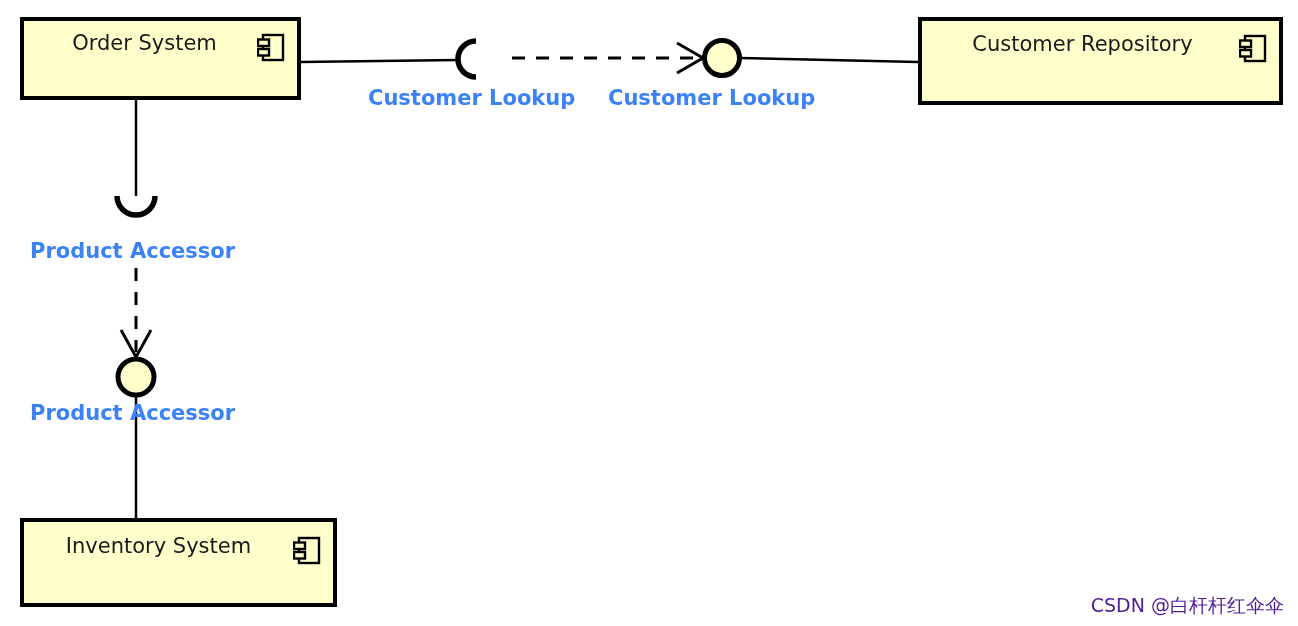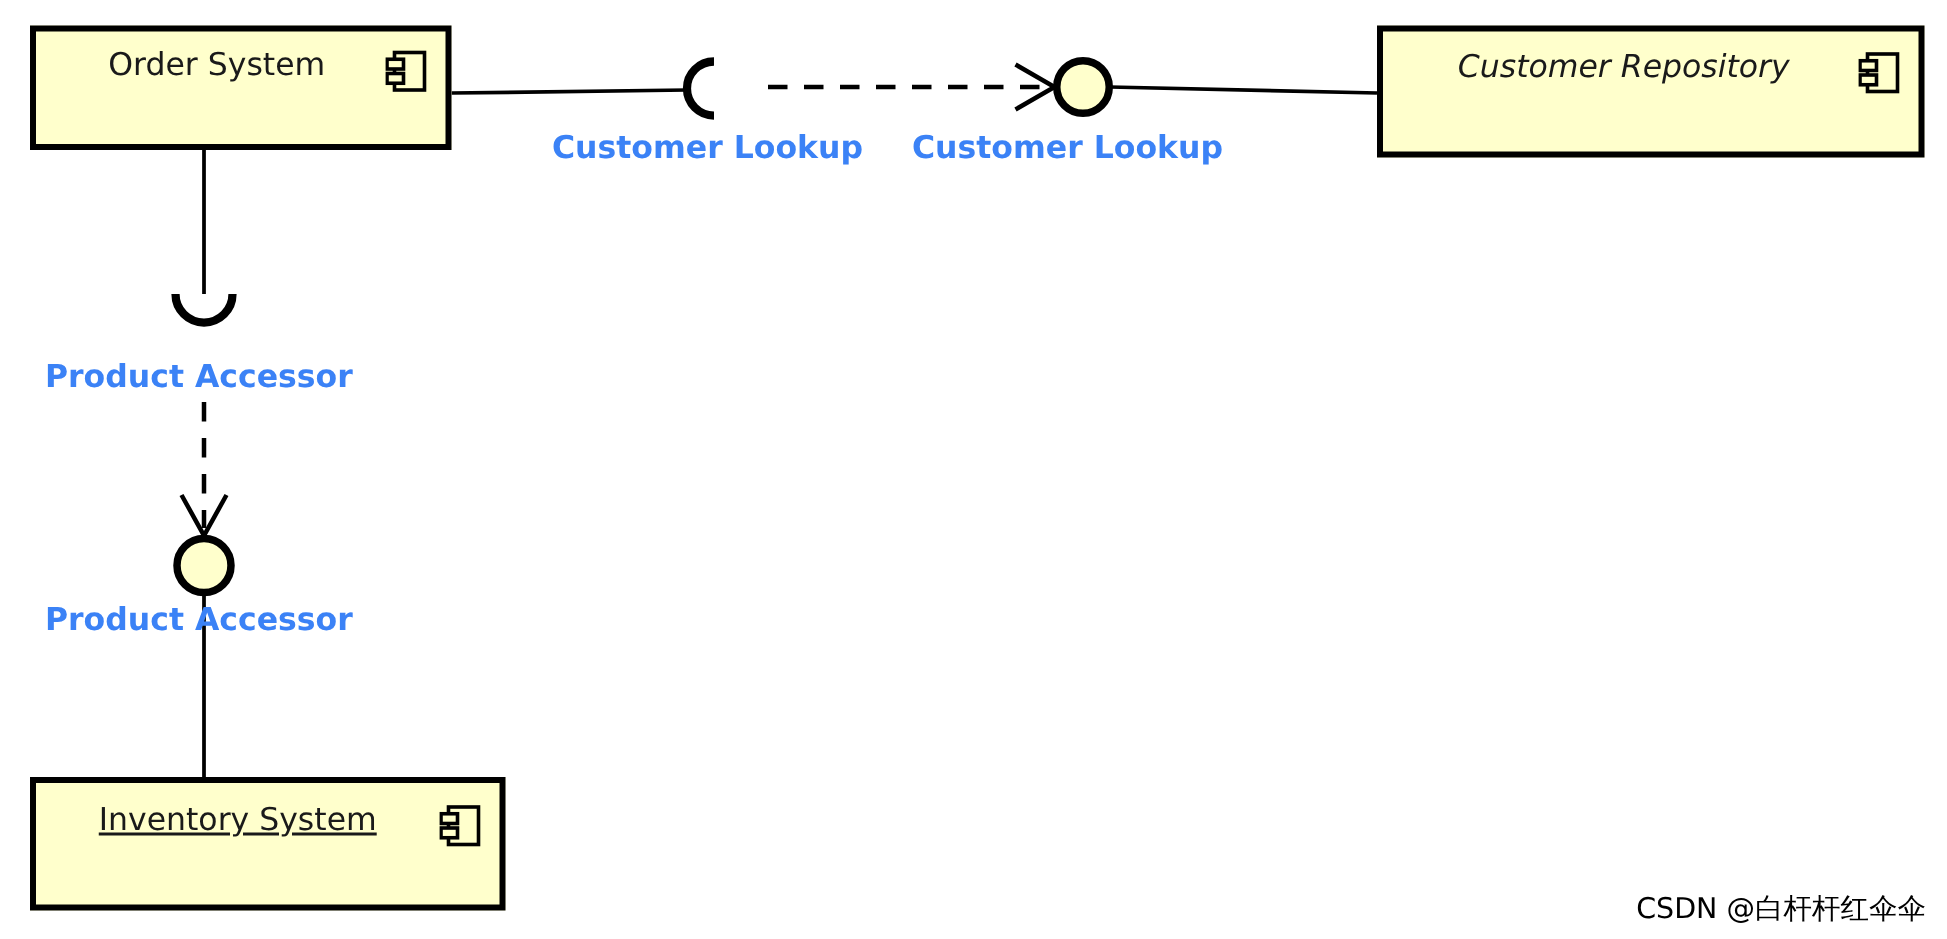--- a/index.html
+++ b/index.html
@@ -46,21 +46,21 @@
     font-weight: bold;
     color: #3b82f6;
     white-space: nowrap;
     font-family: "DejaVu Sans", "Liberation Sans", sans-serif;
   }
   .watermark {
     position: absolute;
     right: 14px;
     bottom: 7px;
     font-size: 19px;
-    color: #000000;
+    color: #4c1d95;
     white-space: nowrap;
     font-family: "DejaVu Sans", "Liberation Sans", sans-serif;
   }
 </style>
 </head>
 <body>
 
 <svg id="diagram-canvas" viewBox="0 0 1298 626" xmlns="http://www.w3.org/2000/svg">
 
   <line x1="301" y1="62" x2="458" y2="60" stroke="#000000" stroke-width="2.5"></line>
@@ -87,30 +87,30 @@
 <div class="comp-box" style="left:20px; top:17px; width:281px; height:83px;">
   <div class="comp-title" style="top:10px; padding-right:32px;">Order System</div>
   <svg class="comp-icon" style="right:12px; top:12px;" width="28" height="30" viewBox="0 0 28 30">
     <rect x="6" y="2" width="20" height="25" fill="#ffffcc" stroke="#000000" stroke-width="2.4"></rect>
     <rect x="1" y="6.5" width="11" height="6.5" fill="#ffffcc" stroke="#000000" stroke-width="2.4"></rect>
     <rect x="1" y="16" width="11" height="6.5" fill="#ffffcc" stroke="#000000" stroke-width="2.4"></rect>
   </svg>
 </div>
 
 <div class="comp-box" style="left:918px; top:17px; width:365px; height:88px;">
-  <div class="comp-title" style="top:11px; padding-right:36px;font-style:italic;">Customer Repository</div>
+  <div class="comp-title" style="top:11px; padding-right:36px;">Customer Repository</div>
   <svg class="comp-icon" style="right:12px; top:13px;" width="28" height="30" viewBox="0 0 28 30">
     <rect x="6" y="2" width="20" height="25" fill="#ffffcc" stroke="#000000" stroke-width="2.4"></rect>
     <rect x="1" y="6.5" width="11" height="6.5" fill="#ffffcc" stroke="#000000" stroke-width="2.4"></rect>
     <rect x="1" y="16" width="11" height="6.5" fill="#ffffcc" stroke="#000000" stroke-width="2.4"></rect>
   </svg>
 </div>
 
 <div class="comp-box" style="left:20px; top:518px; width:317px; height:89px;">
-  <div class="comp-title" style="top:12px; padding-right:40px;text-decoration:underline;">Inventory System</div>
+  <div class="comp-title" style="top:12px; padding-right:40px;">Inventory System</div>
   <svg class="comp-icon" style="right:12px; top:14px;" width="28" height="30" viewBox="0 0 28 30">
     <rect x="6" y="2" width="20" height="25" fill="#ffffcc" stroke="#000000" stroke-width="2.4"></rect>
     <rect x="1" y="6.5" width="11" height="6.5" fill="#ffffcc" stroke="#000000" stroke-width="2.4"></rect>
     <rect x="1" y="16" width="11" height="6.5" fill="#ffffcc" stroke="#000000" stroke-width="2.4"></rect>
   </svg>
 </div>
 
 <div class="iface-label" style="left:368px; top:86px;">Customer Lookup</div>
 
 <div class="iface-label" style="left:608px; top:86px;">Customer Lookup</div>

